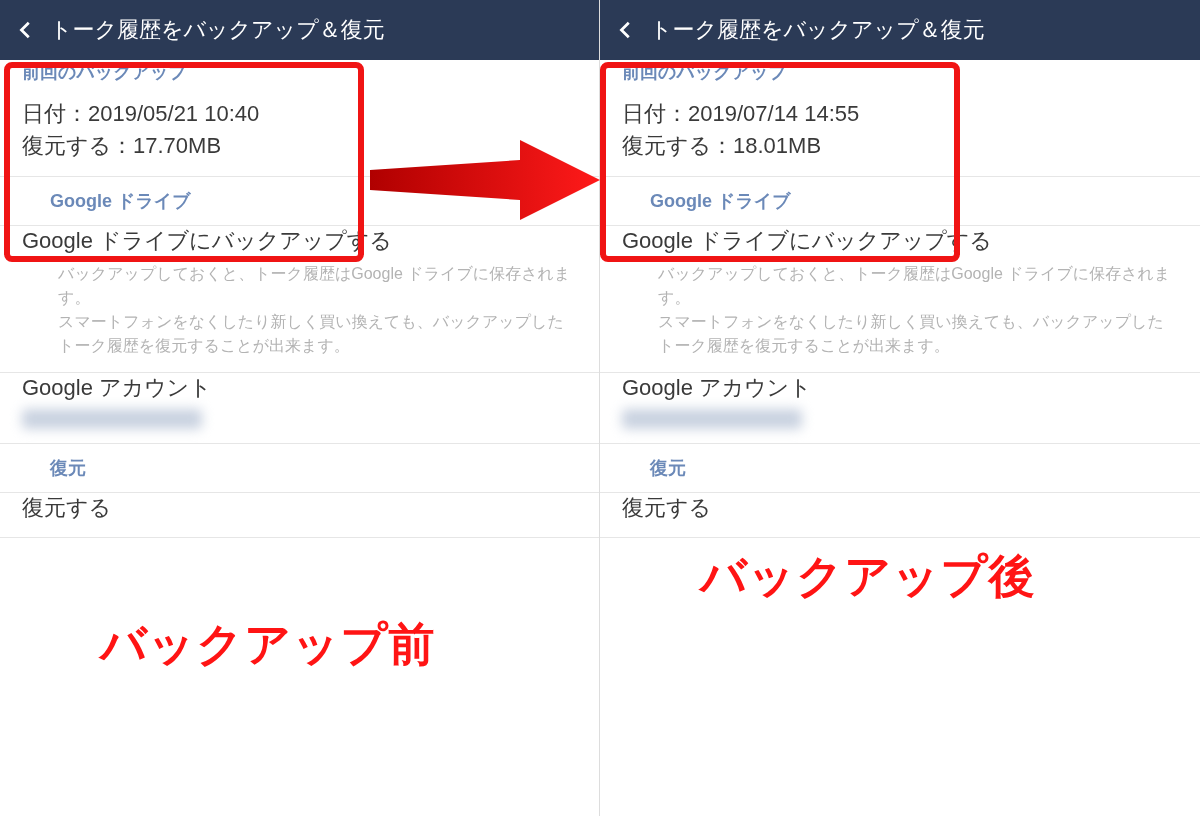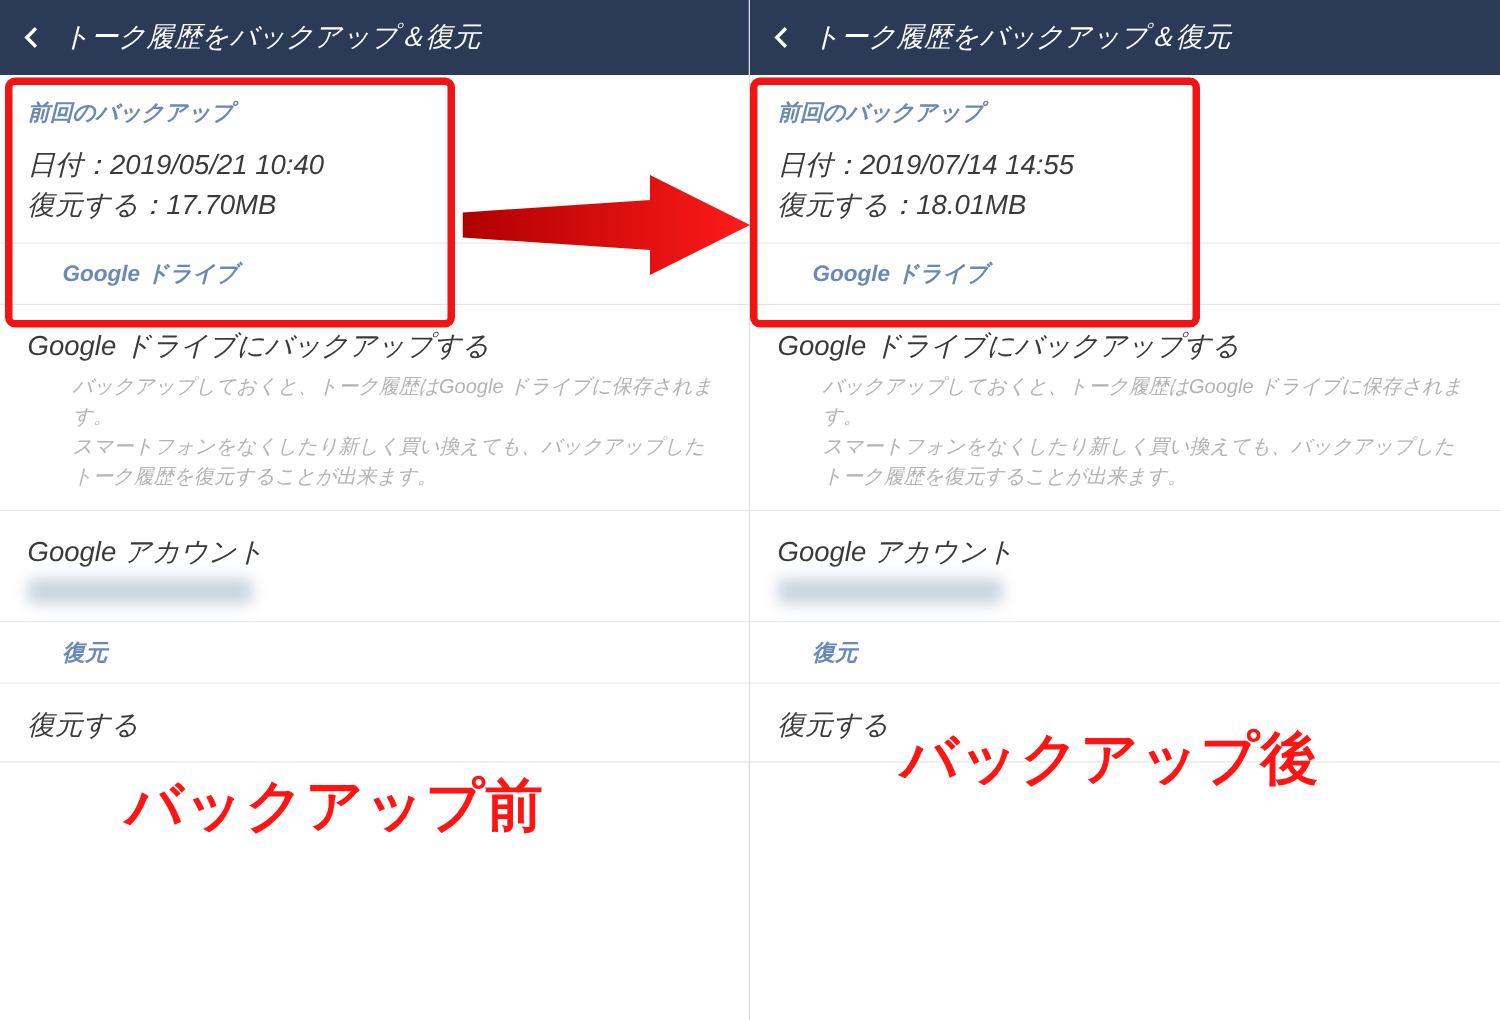--- a/index.html
+++ b/index.html
@@ -8,21 +8,20 @@
     background: #fff;
     width: 1200px;
     height: 816px;
     position: relative;
     overflow: hidden;
   }
   .screens {
     display: flex;
     width: 100%;
     height: 100%;
-    font-style: italic;
   }
   .screen {
     width: 50%;
     height: 100%;
     background: #fff;
     position: relative;
     border-right: 1px solid #ddd;
   }
   .screen:last-child { border-right: none; }
   .header {
@@ -41,21 +40,21 @@
     align-items: center;
     justify-content: center;
   }
   .back-icon svg { stroke: #fff; stroke-width: 3; fill: none; }
   .header-title {
     font-size: 22px;
     font-weight: 500;
     color: #fff;
   }
   .section {
-    padding: 18px 22px 14px 22px;
+    padding: 0 22px 14px 22px;
     border-bottom: 1px solid #e6e6e6;
     background: #fff;
   }
   .section.tight { padding-top: 12px; padding-bottom: 12px; }
   .section-label {
     color: #6b89b8;
     font-size: 18px;
     font-weight: 600;
     margin-bottom: 14px;
   }
@@ -201,13 +200,13 @@
   <defs>
     <linearGradient id="ag" x1="0" y1="0" x2="1" y2="0">
       <stop offset="0%" stop-color="#b00000"></stop>
         <stop offset="100%" stop-color="#ff1a1a"></stop>
     </linearGradient>
   </defs>
   <polygon points="0,40 150,30 150,10 230,50 150,90 150,70 0,60" fill="url(#ag)"></polygon>
 </svg>
 
 <div class="overlay-text" style="left:100px; top:570px;margin-top:44px;">バックアップ前</div>
-<div class="overlay-text" style="left:700px; top:576px;margin-left:20px;">バックアップ後</div>
+<div class="overlay-text" style="left:700px; top:546px;">バックアップ後</div>
 
 </body></html>

